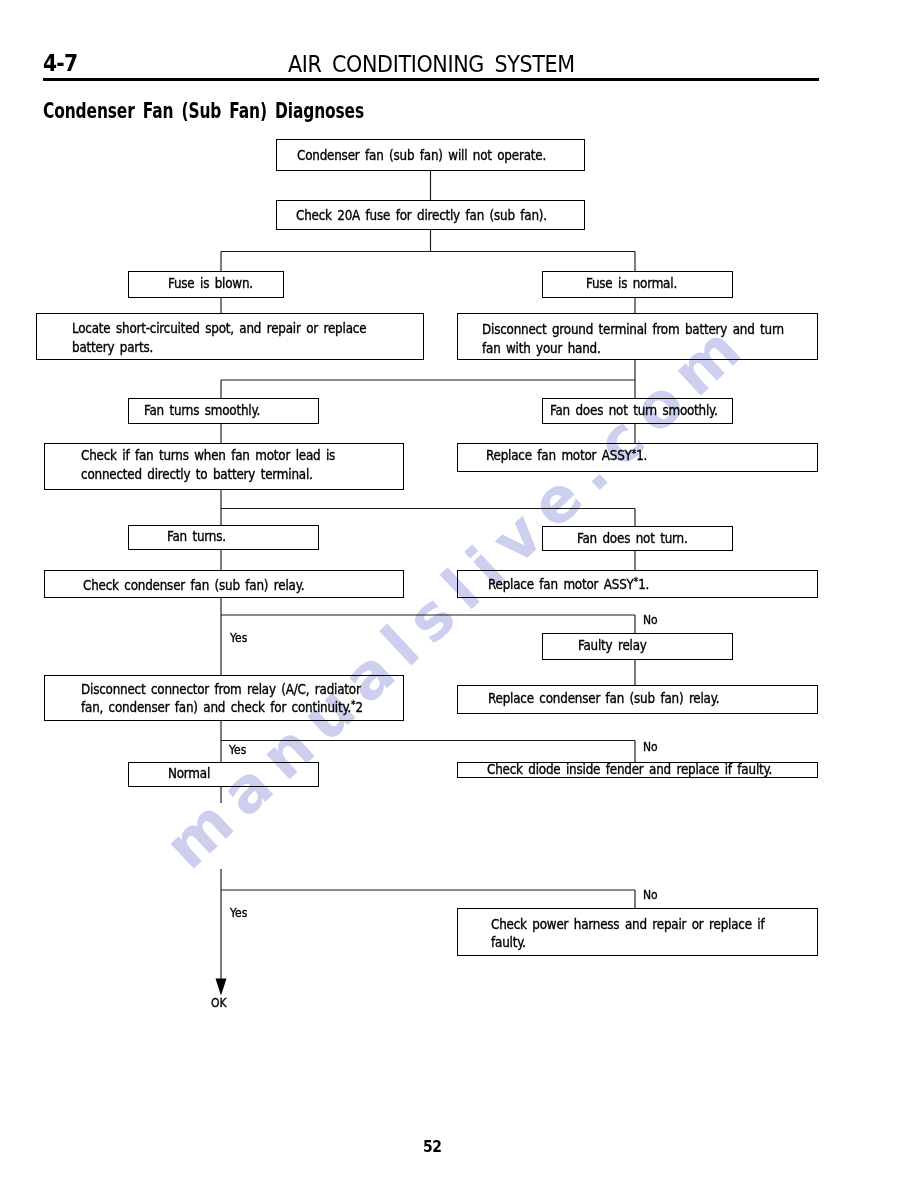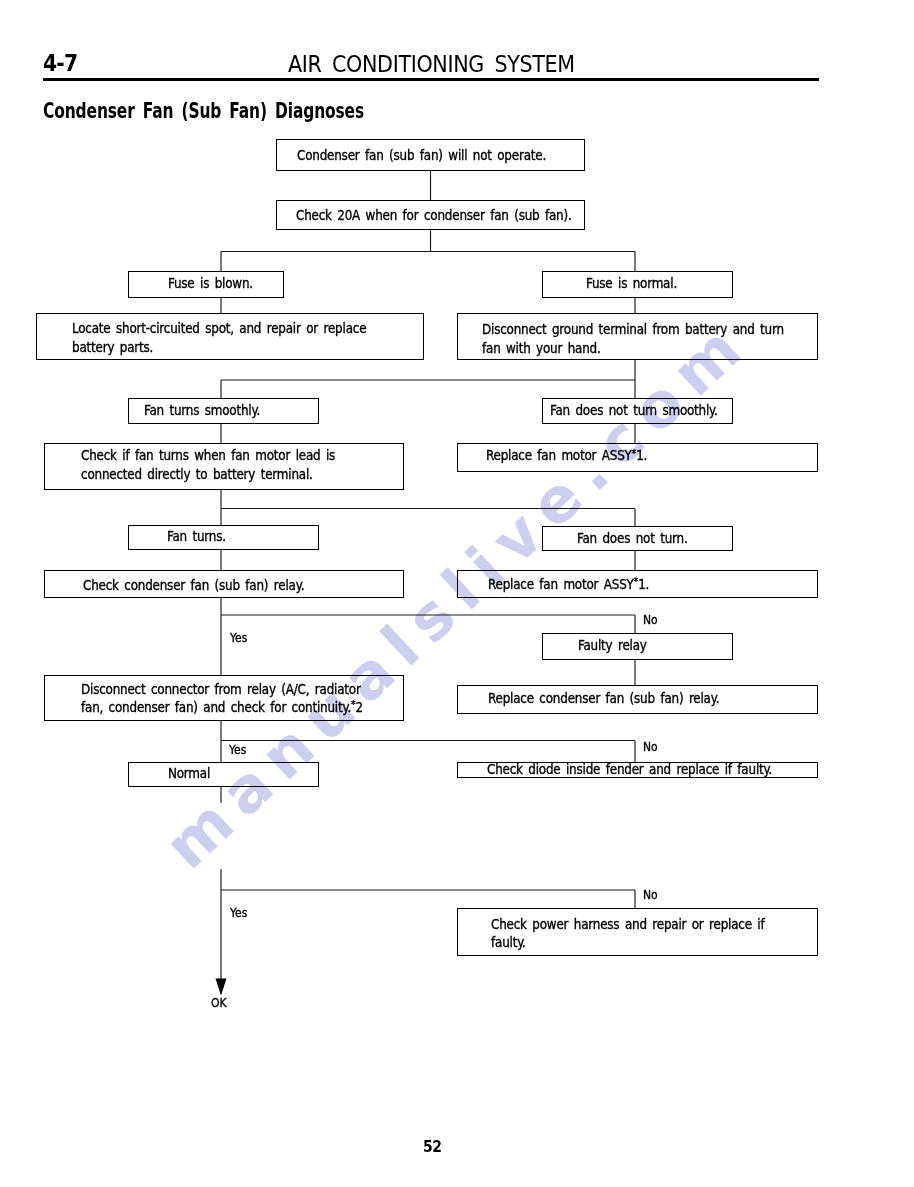--- a/index.html
+++ b/index.html
@@ -67,21 +67,21 @@
       <line x1="221.0" y1="890" x2="635.0" y2="890"></line>
       <line x1="635.0" y1="890" x2="635.0" y2="908"></line>
     </g>
     <polygon points="215.5,978.5 226.5,978.5 221.0,995.5" fill="#000"></polygon>
   </svg>
 
   <div class="node left" style="left:276px;top:139px;width:309px;height:32px;">
       <span class="txt" style="padding-left:20px;position:relative;top:1px;"><span class="ln">Condenser fan (sub fan) will not operate.</span></span>
     </div>
   <div class="node left" style="left:276px;top:200px;width:309px;height:30px;">
-      <span class="txt" style="padding-left:19px;position:relative;top:1px;"><span class="ln">Check 20A when for condenser fan (sub fan).</span></span>
+      <span class="txt" style="padding-left:19px;position:relative;top:1px;"><span class="ln">Check 20A fuse for directly fan (sub fan).</span></span>
     </div>
   <div class="node left" style="left:128px;top:271px;width:156px;height:27px;">
       <span class="txt" style="padding-left:39px;"><span class="ln">Fuse is blown.</span></span>
     </div>
   <div class="node left" style="left:542px;top:271px;width:191px;height:27px;">
       <span class="txt" style="padding-left:43px;"><span class="ln">Fuse is normal.</span></span>
     </div>
   <div class="node left" style="left:36px;top:313px;width:388px;height:47px;">
       <span class="txt" style="padding-left:35px;position:relative;top:2px;"><span class="ln">Locate short-circuited spot, and repair or replace</span><br><span class="ln">battery parts.</span></span>
     </div>

